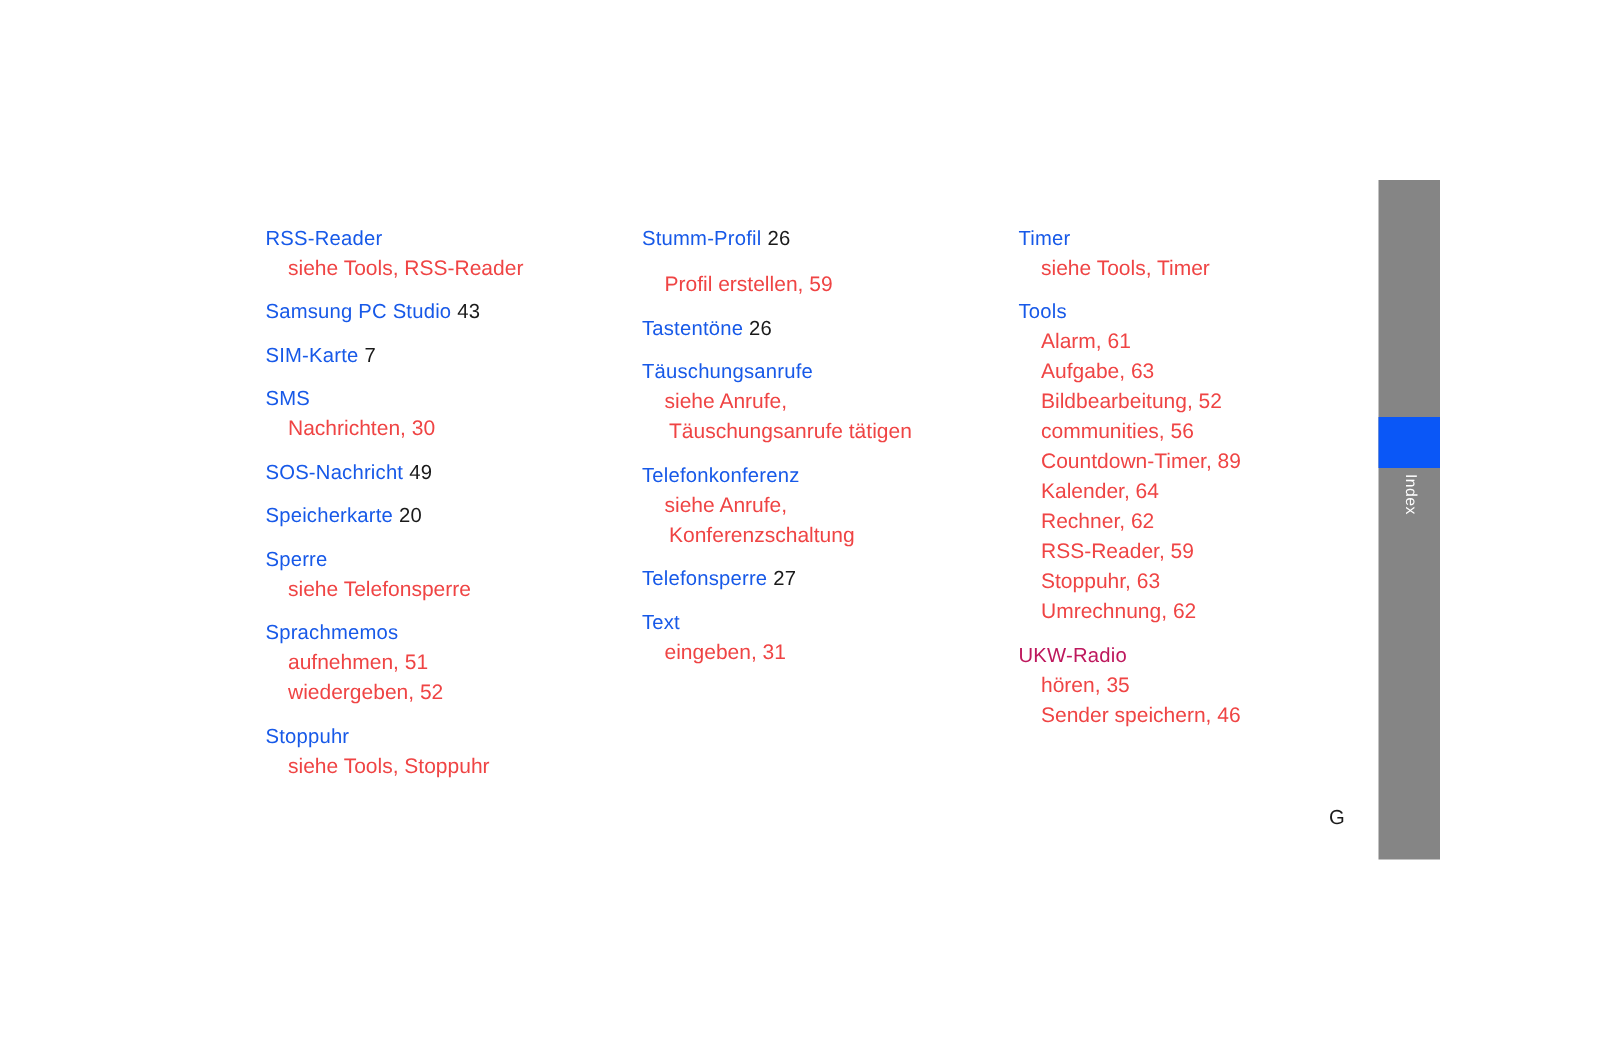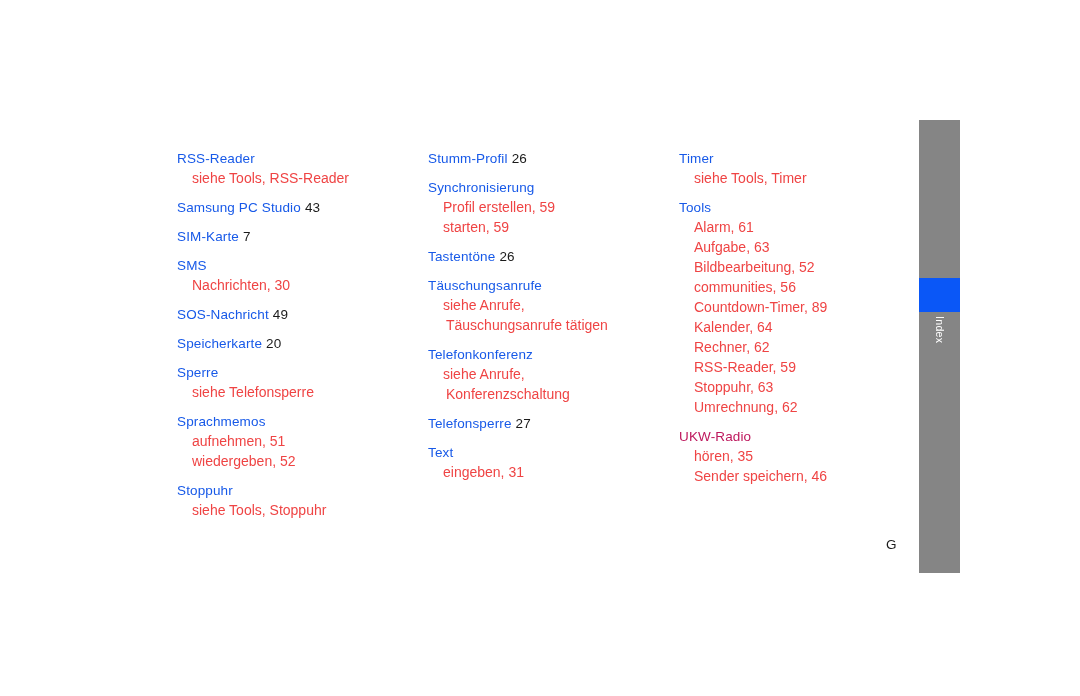--- a/index.html
+++ b/index.html
@@ -152,23 +152,21 @@
         <div class="entry">
           <div class="entry-head"><span class="term" style="color: rgb(23, 89, 232);">Stoppuhr</span></div>
           <div class="sub">siehe Tools, Stoppuhr</div>
         </div>
       </div>
       <div class="index-column col-2">
         <div class="entry">
           <div class="entry-head"><span class="term" style="color: rgb(23, 89, 232);">Stumm-Profil</span><span class="page">26</span></div>
         </div>
         <div class="entry">
-          <div class="entry-head"><span class="term" style="color: rgb(23, 89, 232);">Synchronisierung</span></div>
           <div class="sub">Profil erstellen, 59</div>
-          <div class="sub">starten, 59</div>
         </div>
         <div class="entry">
           <div class="entry-head"><span class="term" style="color: rgb(23, 89, 232);">Tastentöne</span><span class="page">26</span></div>
         </div>
         <div class="entry">
           <div class="entry-head"><span class="term" style="color: rgb(23, 89, 232);">Täuschungsanrufe</span></div>
           <div class="sub">siehe Anrufe,</div>
           <div class="sub cont">Täuschungsanrufe tätigen</div>
         </div>
         <div class="entry">

